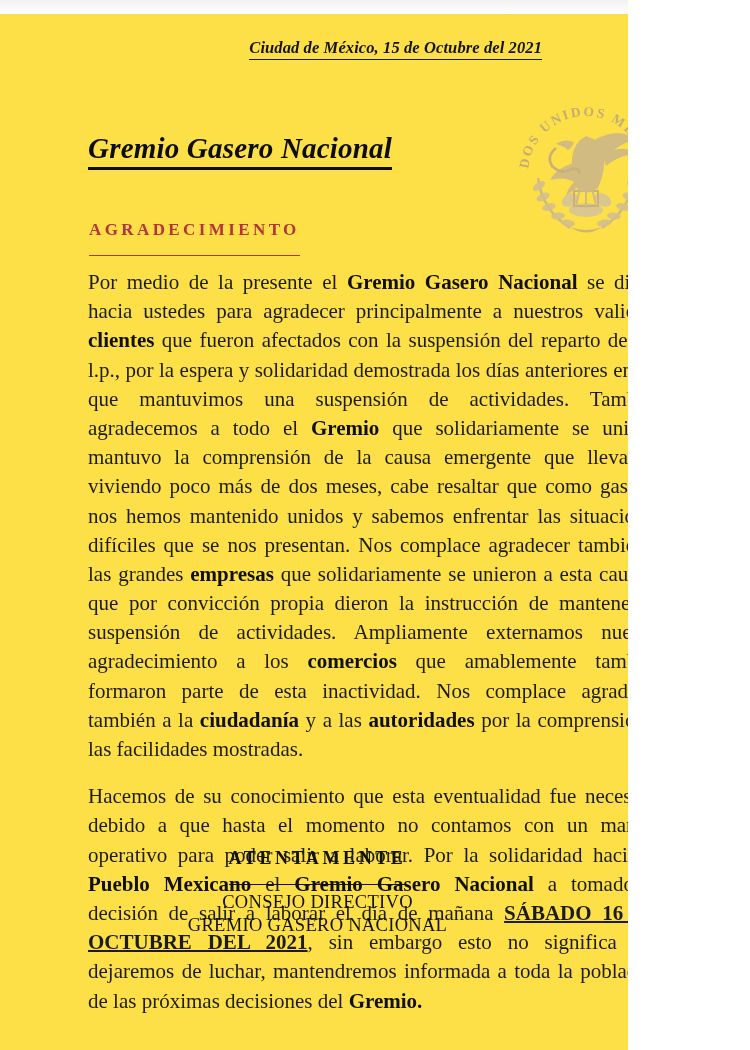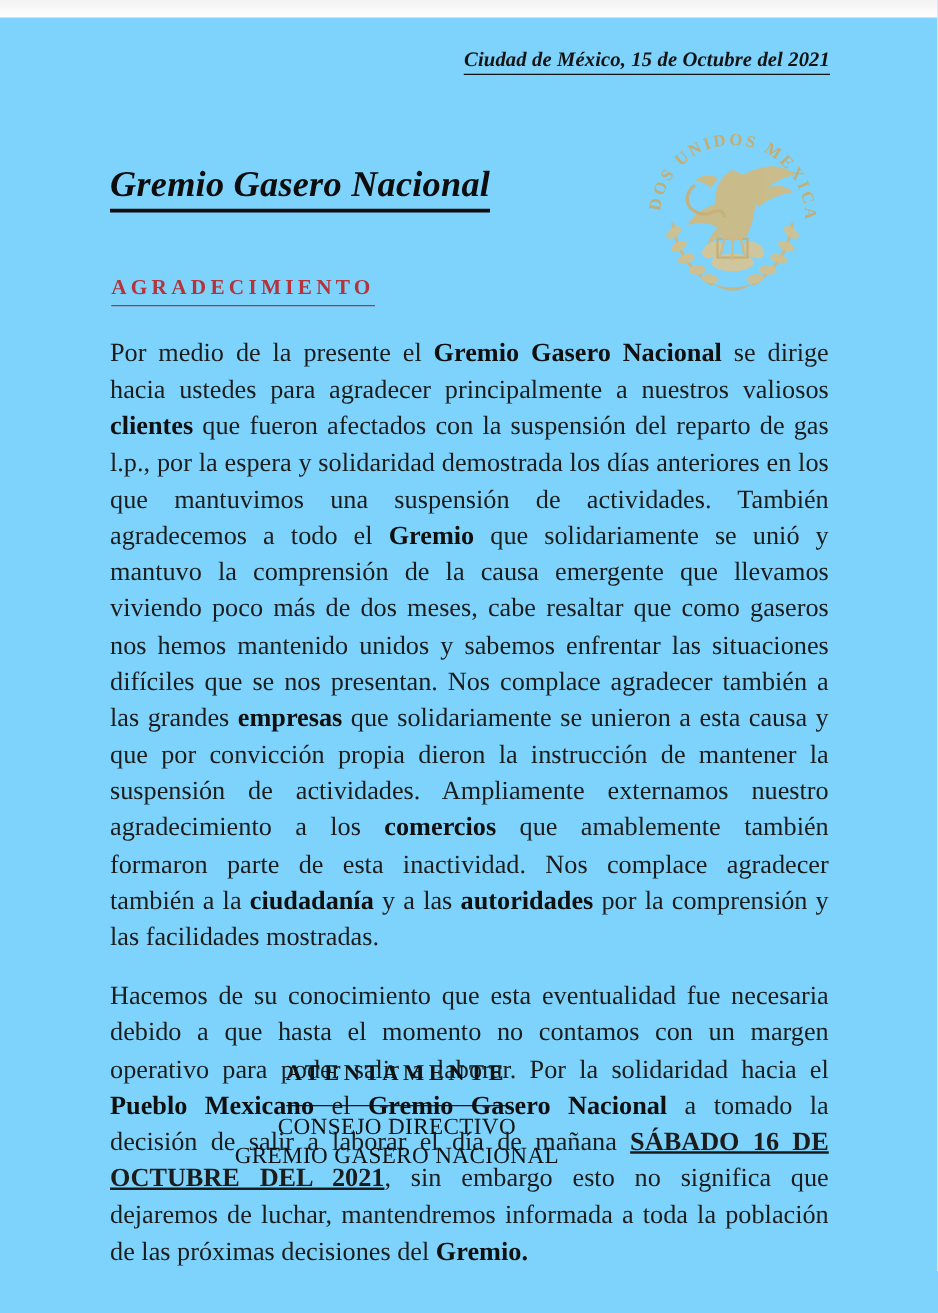--- a/index.html
+++ b/index.html
@@ -3,23 +3,23 @@
 <meta charset="utf-8">
 <title>Gremio Gasero Nacional - Agradecimiento</title>
 <style>
   html, body {
     margin: 0;
     padding: 0;
     background: #ffffff;
   }
   .page {
     position: relative;
-    width: 750px;
+    width: 628px;
     height: 1050px;
-    background: #7dd3fc;
+    background: #fde047;
     overflow: hidden;
     font-family: "Liberation Serif", "DejaVu Serif", serif;
     color: #1a1a1a;
     box-sizing: border-box;
     text-decoration: underline;
   }
   .top-fade {
     position: absolute;
     top: 0; left: 0;
     width: 750px;
@@ -70,21 +70,21 @@
   
   .section-heading {
     position: absolute;
     top: 220px;
     left: 89px;
     font-weight: bold;
     font-size: 17px;
     letter-spacing: 3.4px;
     color: #b2343c;
     border-bottom: 1.6px solid #b2343c;
-    padding-bottom: 4px;
+    padding-bottom: 15px;
     white-space: nowrap;
   }
 
   
   .body-block {
     position: absolute;
     top: 268px;
     left: 88px;
     width: 575px;
   }

